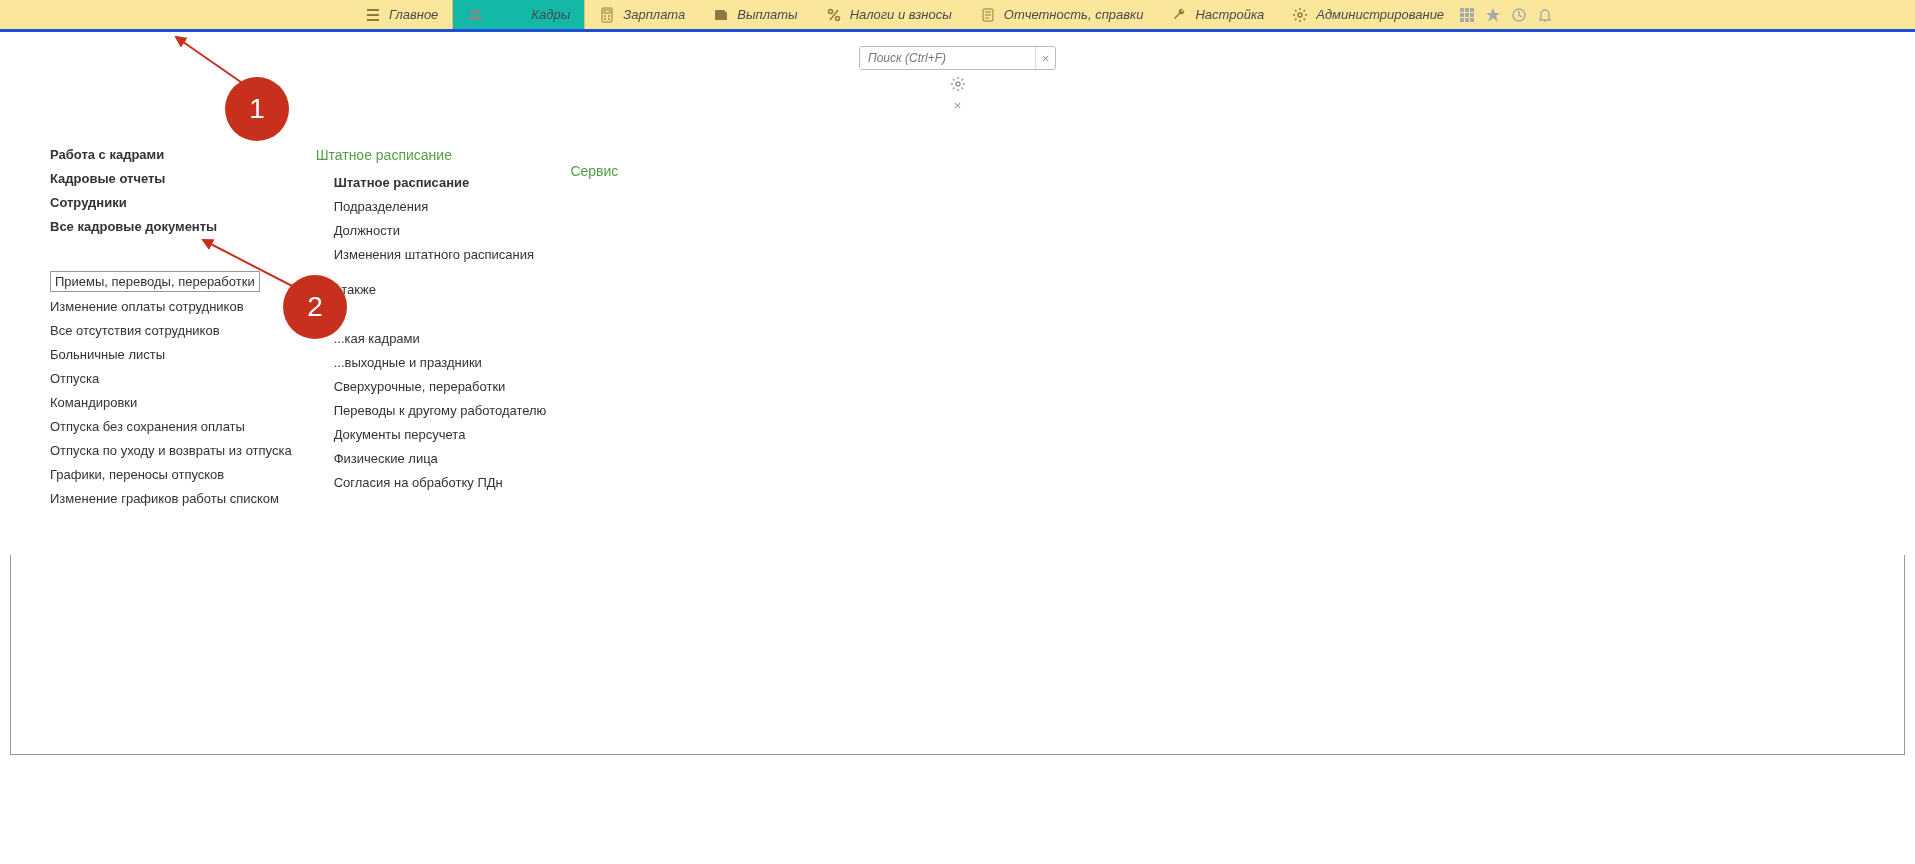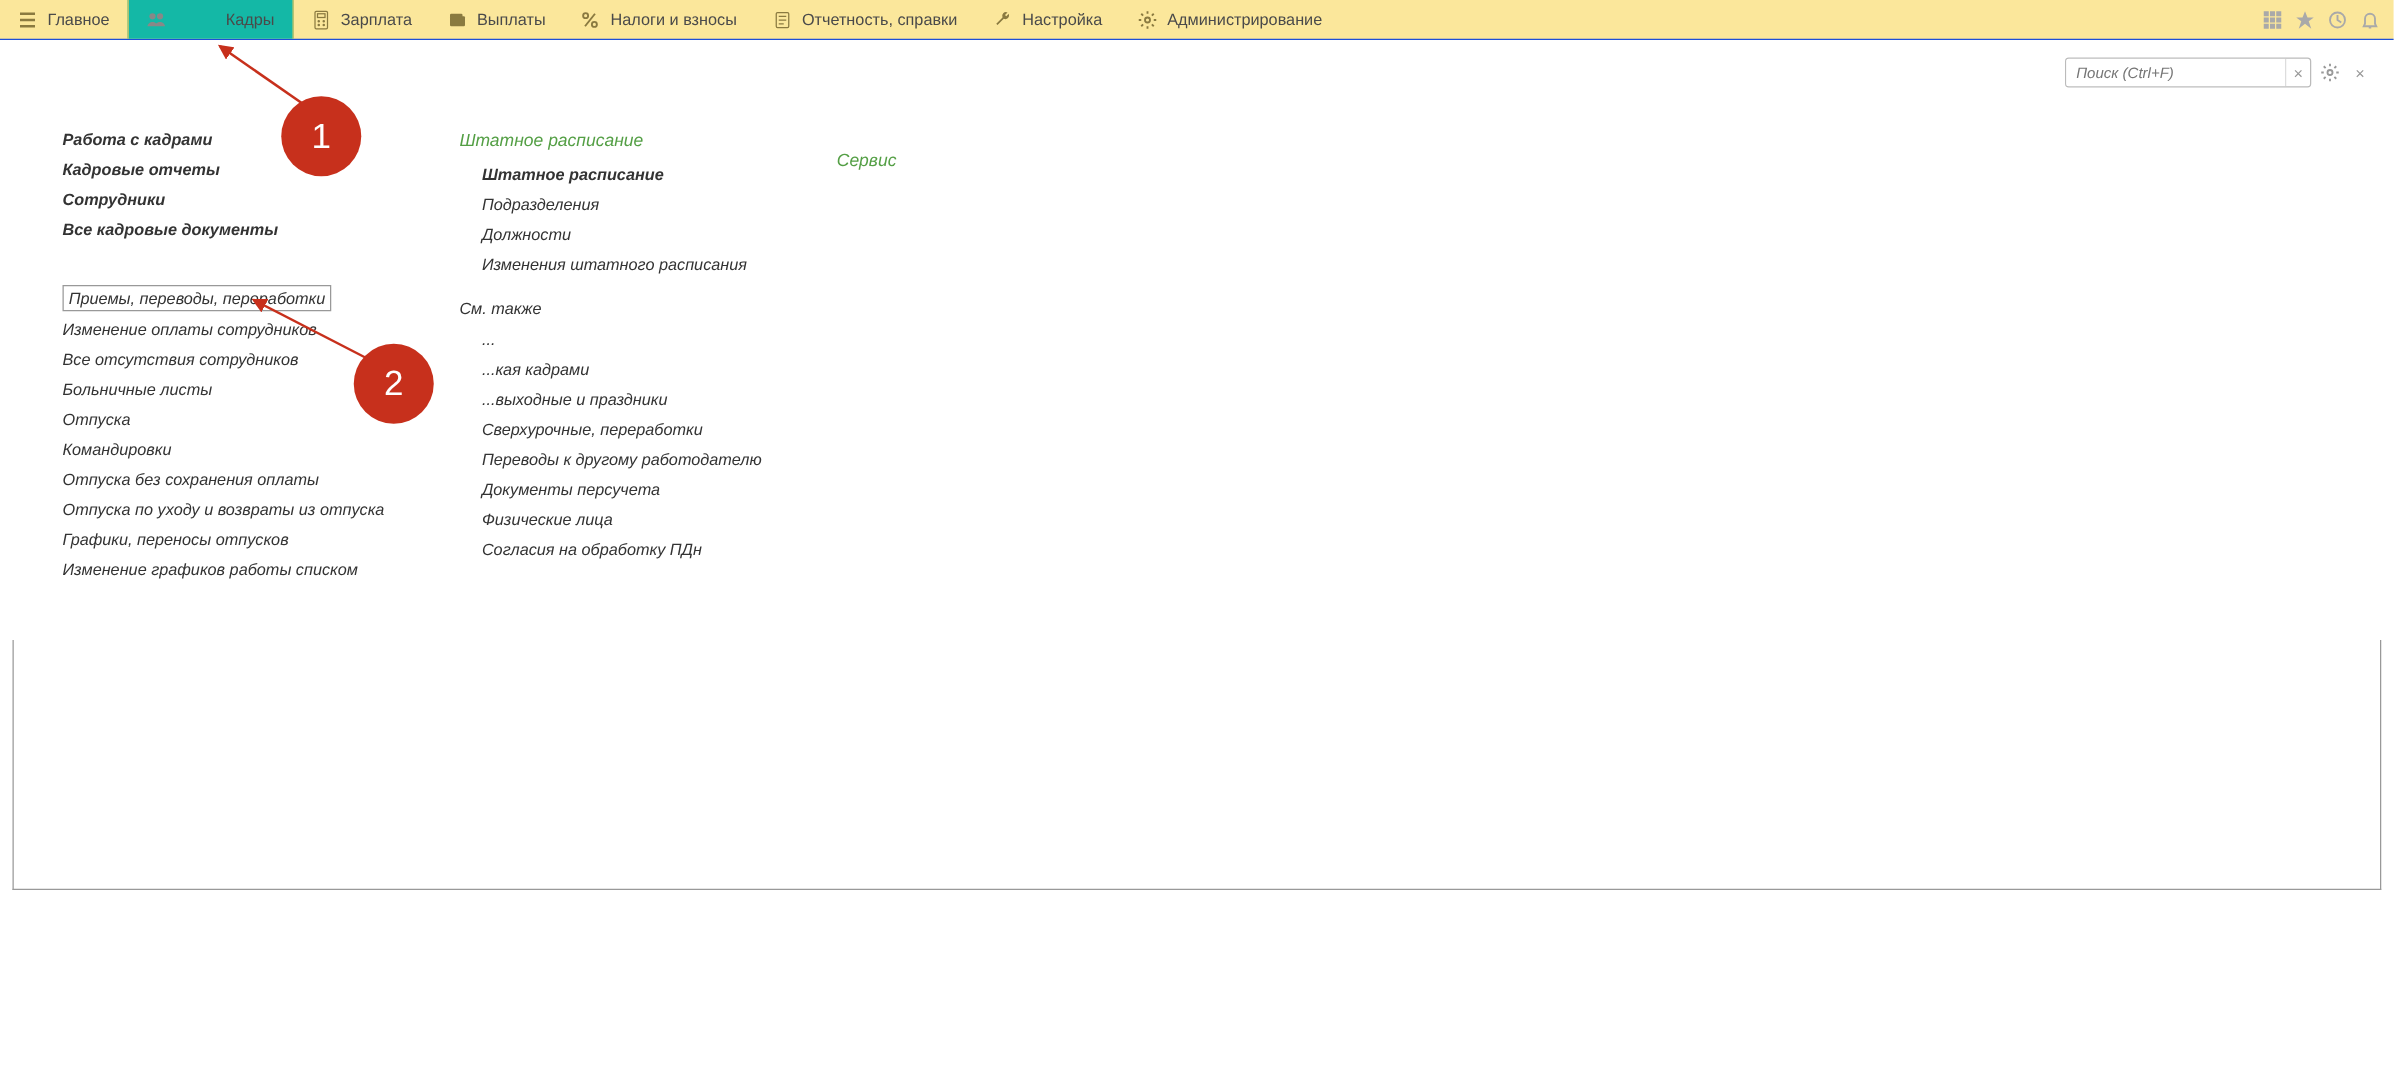--- a/index.html
+++ b/index.html
@@ -2,23 +2,24 @@
 <html><head>
   <meta charset="utf-8">
   <style>
     * { box-sizing: border-box; margin: 0; padding: 0; }
     body { font-family: Arial, sans-serif; font-size: 13px; color: #333; background: #fff; }
     
     .topbar {
       background: #fbe79b;
       height: 32px;
       display: flex;
-      justify-content: space-between;
+      justify-content: center;
       align-items: stretch;
-      border-bottom: 1px solid #1d4ed8;
+      border-bottom: 3px solid #1d4ed8;
+      font-style: italic;
     }
     .topbar-left { display: flex; }
     .topbar-right { display: flex; align-items: center; padding-right: 10px; gap: 8px; }
     .nav-item {
       display: flex;
       align-items: center;
       padding: 0 14px;
       cursor: pointer;
       color: #4a4a4a;
       gap: 8px;
@@ -30,24 +31,24 @@
       gap: 48px;
     }
     .nav-icon { width: 16px; height: 16px; display: inline-flex; align-items: center; justify-content: center; color: #8a7a40; }
     .nav-item.active .nav-icon { color: #888; }
     .topbar-right .ticon { color: #a9a9a9; cursor: pointer; width: 18px; height: 18px; display:flex; align-items:center; justify-content:center; }
     
     .content-wrap { position: relative; padding: 10px; }
     
     .toolbar-secondary {
       display: flex;
-      justify-content: flex-end;
       align-items: center;
       gap: 6px;
       padding: 4px 8px;
+      flex-direction: column;
     }
     .search-box {
       border: 1px solid #bbb;
       border-radius: 3px;
       display: flex;
       align-items: stretch;
       overflow: hidden;
     }
     .search-box input {
       border: none;
@@ -57,23 +58,22 @@
       outline: none;
       font-style: italic;
       color: #999;
     }
     .search-box .clear { border-left: 1px solid #ddd; width: 20px; display:flex; align-items:center; justify-content:center; color:#999; cursor:pointer; }
     .tool-icon { color: #999; cursor: pointer; width:18px; display:flex; align-items:center; justify-content:center;}
     
     .panel {
       padding: 30px 40px;
       display: flex;
-      gap: 60px;
+      gap: 24px;
       position: relative;
-      font-style: italic;
     }
     .col { min-width: 200px; }
     .group-title { color: #549f45; font-size: 14px; margin-bottom: 12px; }
     .bold-link { color: #333; font-weight: bold; text-decoration: none; display: block; margin-bottom: 9px; cursor: pointer; }
     .link { color: #333; text-decoration: none; display: block; margin-bottom: 9px; cursor: pointer; }
     .sub-title { color: #333; margin-top: 20px; margin-bottom: 10px; }
     .selected-link {
       display: inline-block;
       border: 1px solid #999;
       padding: 2px 4px;

